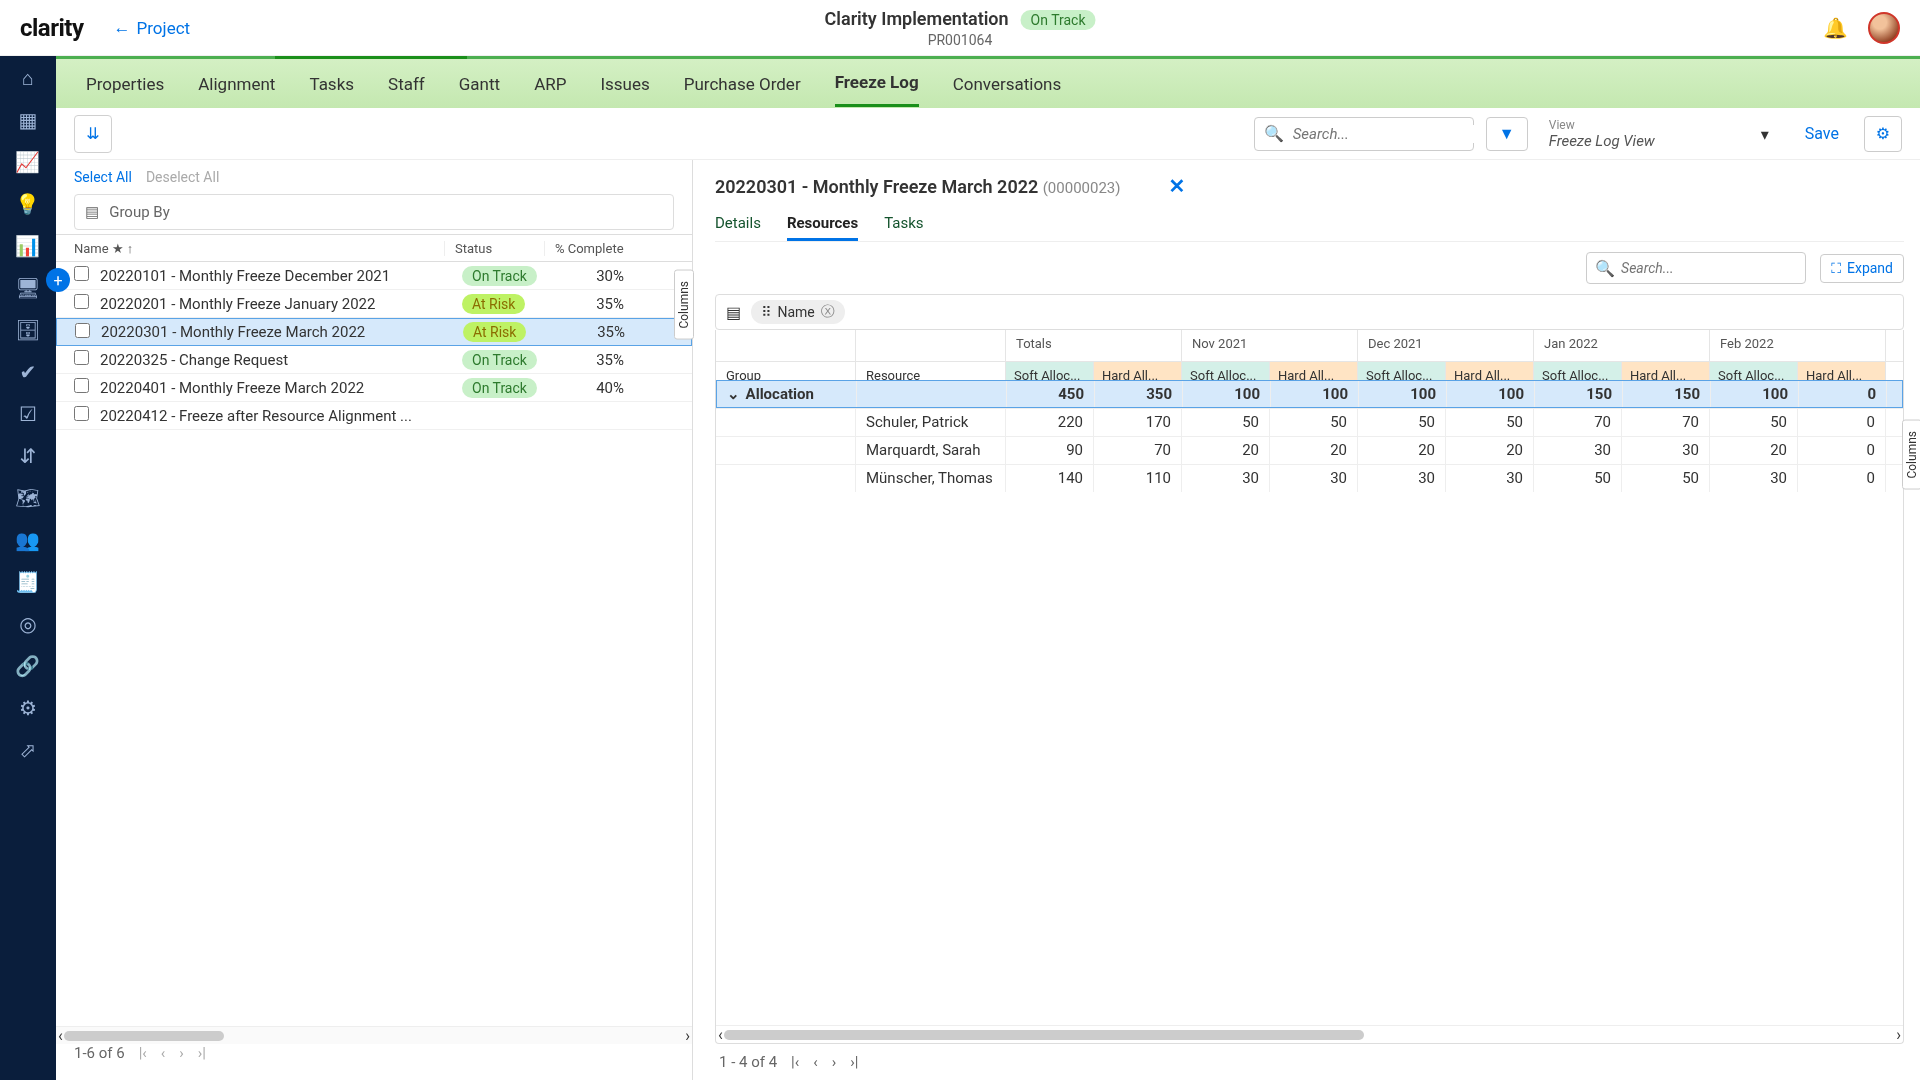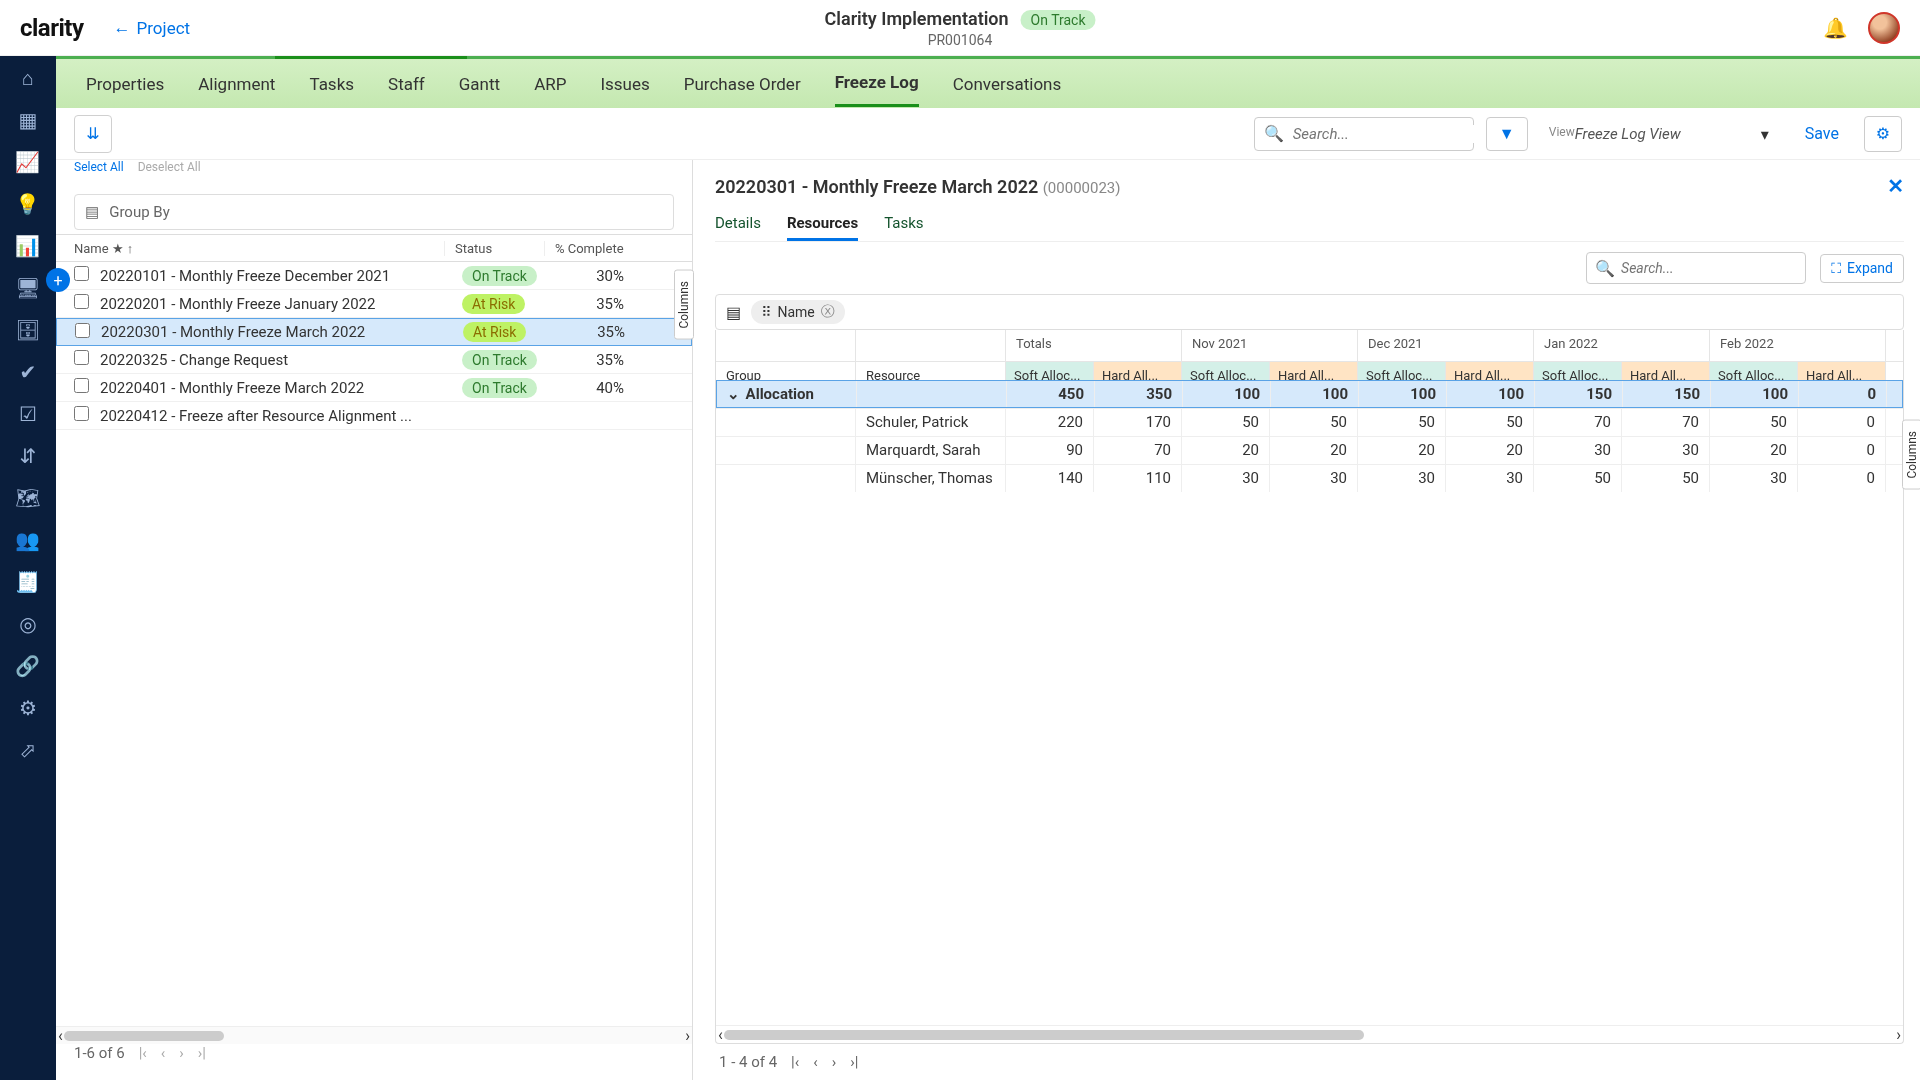--- a/index.html
+++ b/index.html
@@ -21,29 +21,29 @@
 .tabs { position:absolute; top:56px; left:56px; right:0; height:52px; background:linear-gradient(#d4f0c4,#c4e8b0); display:flex; align-items:center; padding:0 30px; gap:34px; border-top:3px solid #4caf50; }
 .tabs::before { content:""; position:absolute; left:219px; top:-3px; width:192px; height:3px; background:#1a8f1a; }
 .tabs .tab { font-size:17px; color:#333; cursor:pointer; padding:12px 0; }
 .tabs .tab.active { font-weight:700; border-bottom:3px solid #1a8f1a; }
 .toolbar { position:absolute; top:108px; left:56px; right:0; height:52px; display:flex; align-items:center; padding:0 18px; gap:12px; border-bottom:1px solid #eee; }
 .btn-icon { width:38px; height:38px; border:1px solid #d0d0d0; border-radius:4px; display:flex; align-items:center; justify-content:center; color:#0073e6; cursor:pointer; background:#fff; }
 .toolbar .sp { flex:1; }
 .search { display:flex; align-items:center; border:1px solid #ccc; border-radius:4px; width:220px; height:34px; padding:0 10px; gap:8px; }
 .search input { border:none; outline:none; flex:1; font-size:15px; font-style:italic; color:#666; }
 .filter-btn { width:42px; height:34px; border:1px solid #ccc; border-radius:4px; display:flex; align-items:center; justify-content:center; color:#0073e6; }
-.view-sel { display:flex; flex-direction:row; border:1px solid transparent; padding:0 8px; min-width:240px; position:relative; }
+.view-sel { display:flex; flex-direction:column; border:1px solid transparent; padding:0 8px; min-width:240px; position:relative; }
 .view-sel .lbl { font-size:12px; color:#888; }
 .view-sel .val { font-size:15px; font-style:italic; color:#555; }
 .view-sel .caret { position:absolute; right:10px; top:50%; transform:translateY(-50%); }
 .save-btn { color:#0073e6; font-size:16px; padding:6px 12px; border:1px solid transparent; cursor:pointer; }
 .gear-btn { width:38px; height:36px; border:1px solid #ccc; border-radius:4px; display:flex; align-items:center; justify-content:center; color:#0073e6; }
 .body { position:absolute; top:160px; left:56px; right:0; bottom:0; display:flex; }
 .left-pane { width:637px; display:flex; flex-direction:column; border-right:1px solid #ddd; position:relative; }
-.sel-links { height:34px; padding:0 18px; display:flex; gap:14px; font-size:12px; }
+.sel-links { height:34px; padding:0 18px; display:flex; align-items:center; gap:14px; font-size:14px; }
 .sel-links .sa { color:#0073e6; cursor:pointer; }
 .sel-links .da { color:#aaa; }
 .groupby { height:36px; border:1px solid #ddd; margin:0 18px 4px 18px; border-radius:4px; display:flex; align-items:center; padding:0 10px; gap:10px; color:#666; font-size:15px; }
 .list-head { height:28px; display:flex; align-items:center; border-top:1px solid #ddd; border-bottom:1px solid #ddd; font-size:13px; color:#555; padding-left:18px; position:relative; }
 .list-head .c-name { width:370px; }
 .list-head .c-status { width:100px; border-left:1px solid #eee; padding-left:10px; }
 .list-head .c-pct { width:110px; border-left:1px solid #eee; padding-left:10px; }
 .add-fab { position:absolute; left:-10px; top:108px; width:24px; height:24px; background:#0073e6; color:#fff; border-radius:50%; display:flex; align-items:center; justify-content:center; font-size:16px; z-index:5; }
 .list-rows { flex:1; overflow:hidden; }
 .row { height:28px; display:flex; align-items:center; padding-left:18px; border-bottom:1px solid #f0f0f0; font-size:15px; cursor:pointer; }
@@ -53,21 +53,21 @@
 .row .nm { width:344px; color:#333; white-space:nowrap; overflow:hidden; text-overflow:ellipsis; }
 .row .st { width:100px; padding-left:10px; }
 .row .pc { width:90px; text-align:right; padding-right:10px; }
 .cols-tab { position:absolute; right:-2px; top:110px; writing-mode:vertical-rl; background:#fff; border:1px solid #ccc; padding:10px 2px; font-size:12px; border-radius:3px; transform:rotate(180deg); }
 .hscroll { height:18px; border-top:1px solid #eee; background:#fafafa; display:flex; align-items:center; padding:0 6px; position:relative; }
 .hscroll .thumb { position:absolute; left:8px; width:160px; height:10px; background:#ccc; border-radius:5px; }
 .hscroll .al { position:absolute; left:2px; } .hscroll .ar { position:absolute; right:2px; }
 .pager { height:36px; display:flex; align-items:flex-start; padding:0 18px; gap:14px; font-size:15px; color:#666; }
 .pager .pg { cursor:pointer; color:#aaa; }
 .right-pane { flex:1; display:flex; flex-direction:column; padding:14px 16px 0 22px; position:relative; }
-.rp-head { display:flex; align-items:center; justify-content:space-between; }
+.rp-head { display:flex; align-items:center; justify-content:flex-start;gap:48px; }
 .rp-title { font-size:18px; font-weight:600; color:#333; }
 .rp-title .sub { font-weight:400; color:#888; font-size:15px; }
 .rp-close { color:#0073e6; font-size:20px; cursor:pointer; font-weight:700; }
 .rp-tabs { display:flex; gap:26px; margin-top:10px; border-bottom:1px solid #eee; }
 .rp-tabs .t { font-size:15px; color:#14532d; padding:6px 0; cursor:pointer; }
 .rp-tabs .t.active { font-weight:700; border-bottom:3px solid #0073e6; color:#222; }
 .rp-bar { display:flex; justify-content:flex-end; align-items:center; gap:14px; margin-top:10px; }
 .rp-search { display:flex; align-items:center; border:1px solid #ccc; border-radius:4px; width:220px; height:32px; padding:0 8px; gap:6px; }
 .rp-search input { border:none; outline:none; flex:1; font-style:italic; font-size:14px; }
 .expand-btn { border:1px solid #ccc; border-radius:4px; padding:5px 10px; color:#0073e6; font-size:14px; display:flex; align-items:center; gap:6px; cursor:pointer; }

